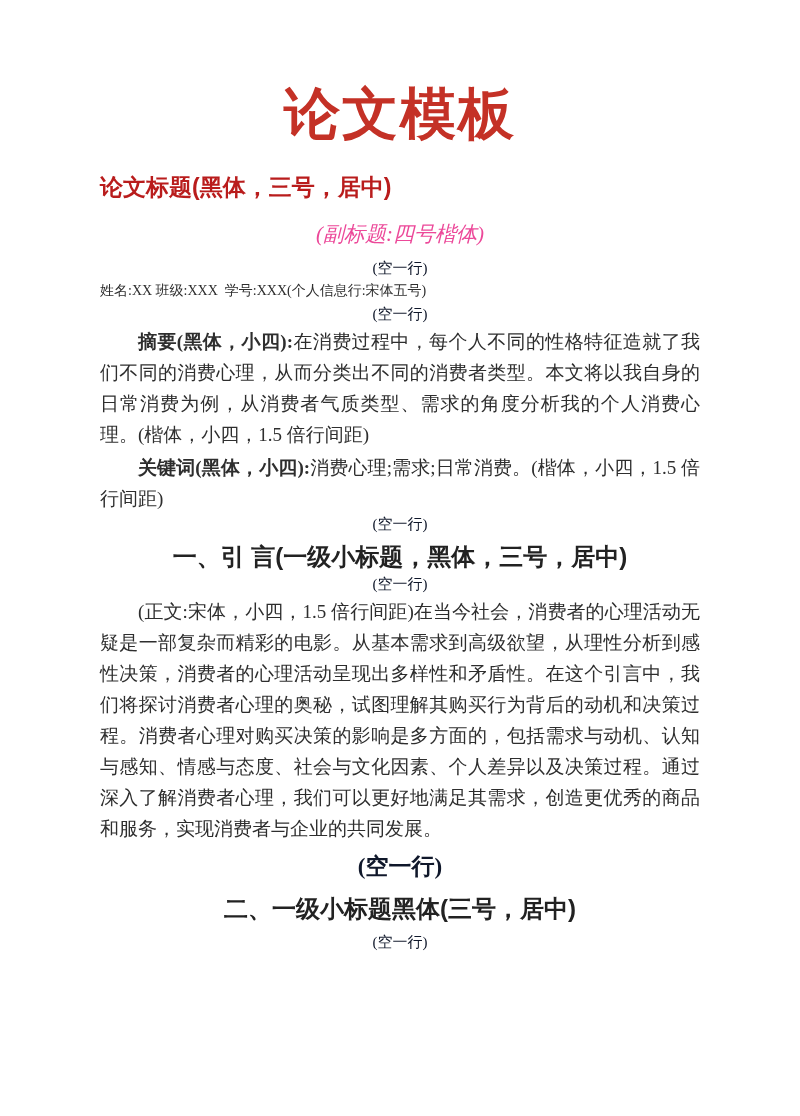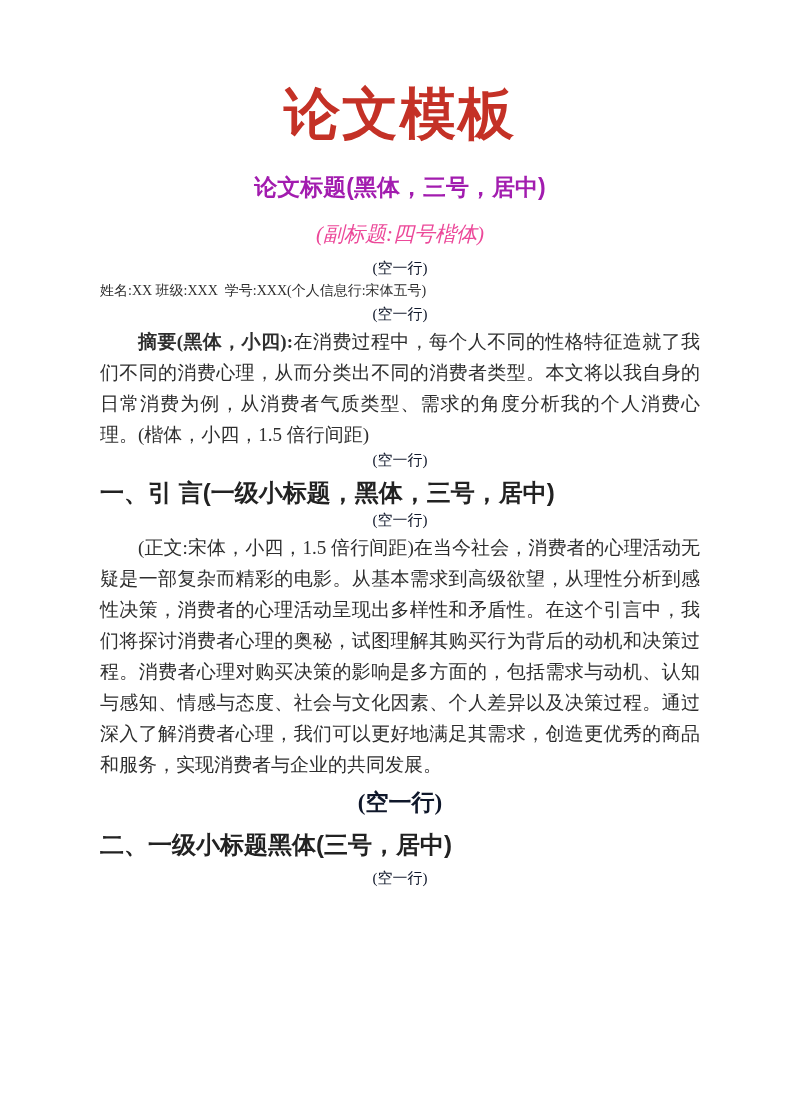--- a/index.html
+++ b/index.html
@@ -26,26 +26,26 @@
     text-align: center;
     font-family: "Liberation Sans", "DejaVu Sans", sans-serif;
     font-weight: bold;
     font-size: 56px;
     line-height: 64px;
     color: #c43126;
     letter-spacing: 2px;
   }
   .paper-title {
     margin: 26px 0 0 0;
-    text-align: center;
+    text-align: left;
     font-family: "Liberation Sans", "DejaVu Sans", sans-serif;
     font-weight: bold;
     font-size: 23px;
     line-height: 30px;
-    color: #a21caf;
+    color: #b91c1c;
   }
   .subtitle-line {
     margin-top: 18px;
     text-align: center;
     font-style: italic;
     font-size: 21px;
     line-height: 28px;
     color: #ec4899;
   }
   .empty-marker {
@@ -80,20 +80,21 @@
     text-align: justify;
     text-indent: 2em;
     color: #2e2e2e;
   }
   .para .bold-label {
     font-family: Liberation Serif, serif;
     font-weight: bold;
   }
   .section-heading {
     margin: 6px 0 0 0;
+    text-align: center;
     font-family: "Liberation Sans", "DejaVu Sans", sans-serif;
     font-weight: bold;
     font-size: 24px;
     line-height: 34px;
     color: #222222;
   }
   .section-heading.h2 { margin-top: 8px; }
 </style>
 </head>
 <body>
@@ -107,20 +108,21 @@
   <div class="subtitle-line">(副标题:四号楷体)</div>
 
   <div class="empty-marker m1">(空一行)</div>
 
   <div class="info-line">姓名:XX 班级:XXX  学号:XXX(个人信息行:宋体五号)</div>
 
   <div class="empty-marker m2">(空一行)</div>
 
   <p class="para"><span class="bold-label">摘要(黑体，小四):</span><span>在消费过程中，每个人不同的性格特征造就了我们不同的消费心理，从而分类出不同的消费者类型。本文将以我自身的日常消费为例，从消费者气质类型、需求的角度分析我的个人消费心理。(楷体，小四，1.5 倍行间距)</span></p>
 
+  <p class="para"><span class="bold-label">关键词(黑体，小四):</span><span>消费心理;需求;日常消费。(楷体，小四，1.5 倍行间距)</span></p>
 
   <div class="empty-marker m3">(空一行)</div>
 
   <h2 class="section-heading">一、引 言(一级小标题，黑体，三号，居中)</h2>
 
   <div class="empty-marker m4">(空一行)</div>
 
   <p class="para">(正文:宋体，小四，1.5 倍行间距)在当今社会，消费者的心理活动无疑是一部复杂而精彩的电影。从基本需求到高级欲望，从理性分析到感性决策，消费者的心理活动呈现出多样性和矛盾性。在这个引言中，我们将探讨消费者心理的奥秘，试图理解其购买行为背后的动机和决策过程。消费者心理对购买决策的影响是多方面的，包括需求与动机、认知与感知、情感与态度、社会与文化因素、个人差异以及决策过程。通过深入了解消费者心理，我们可以更好地满足其需求，创造更优秀的商品和服务，实现消费者与企业的共同发展。</p>
 
   <div class="empty-marker big">(空一行)</div>

